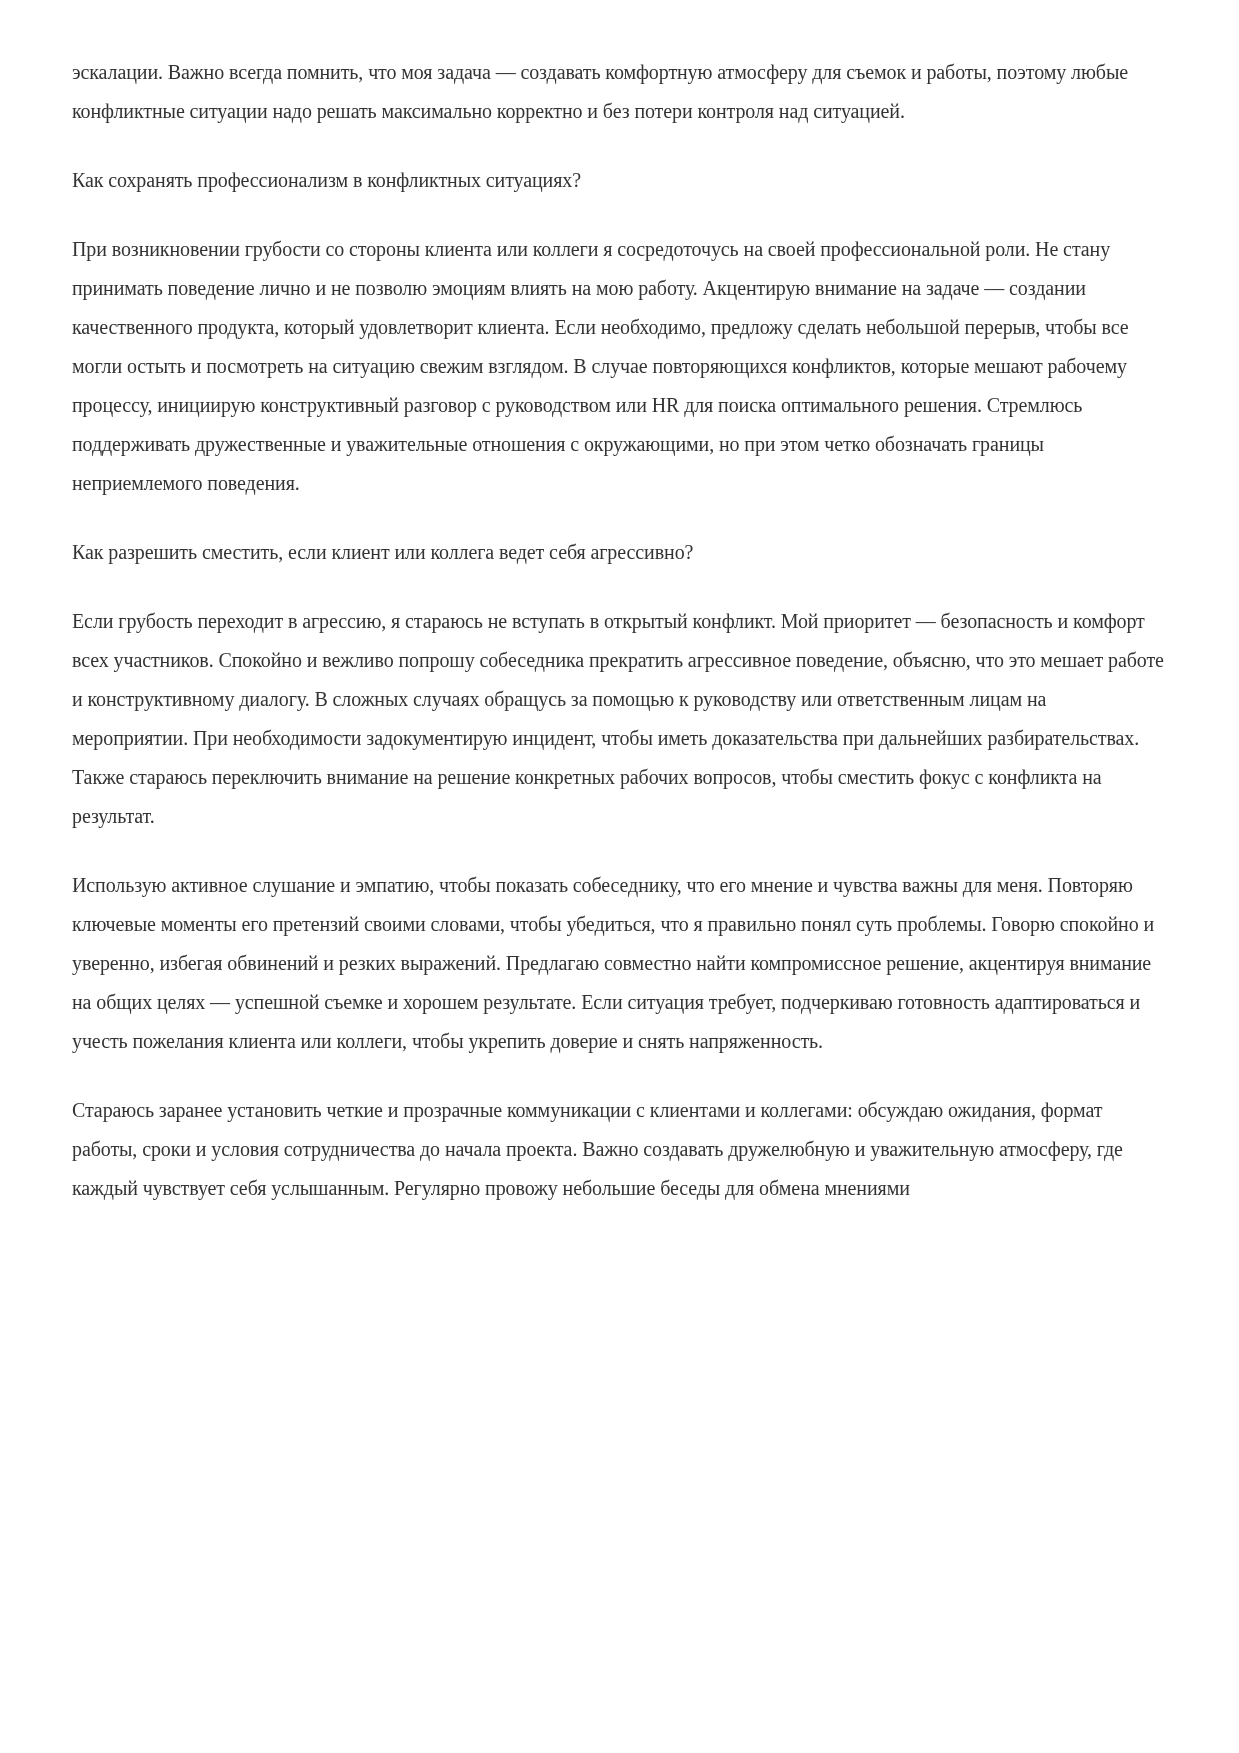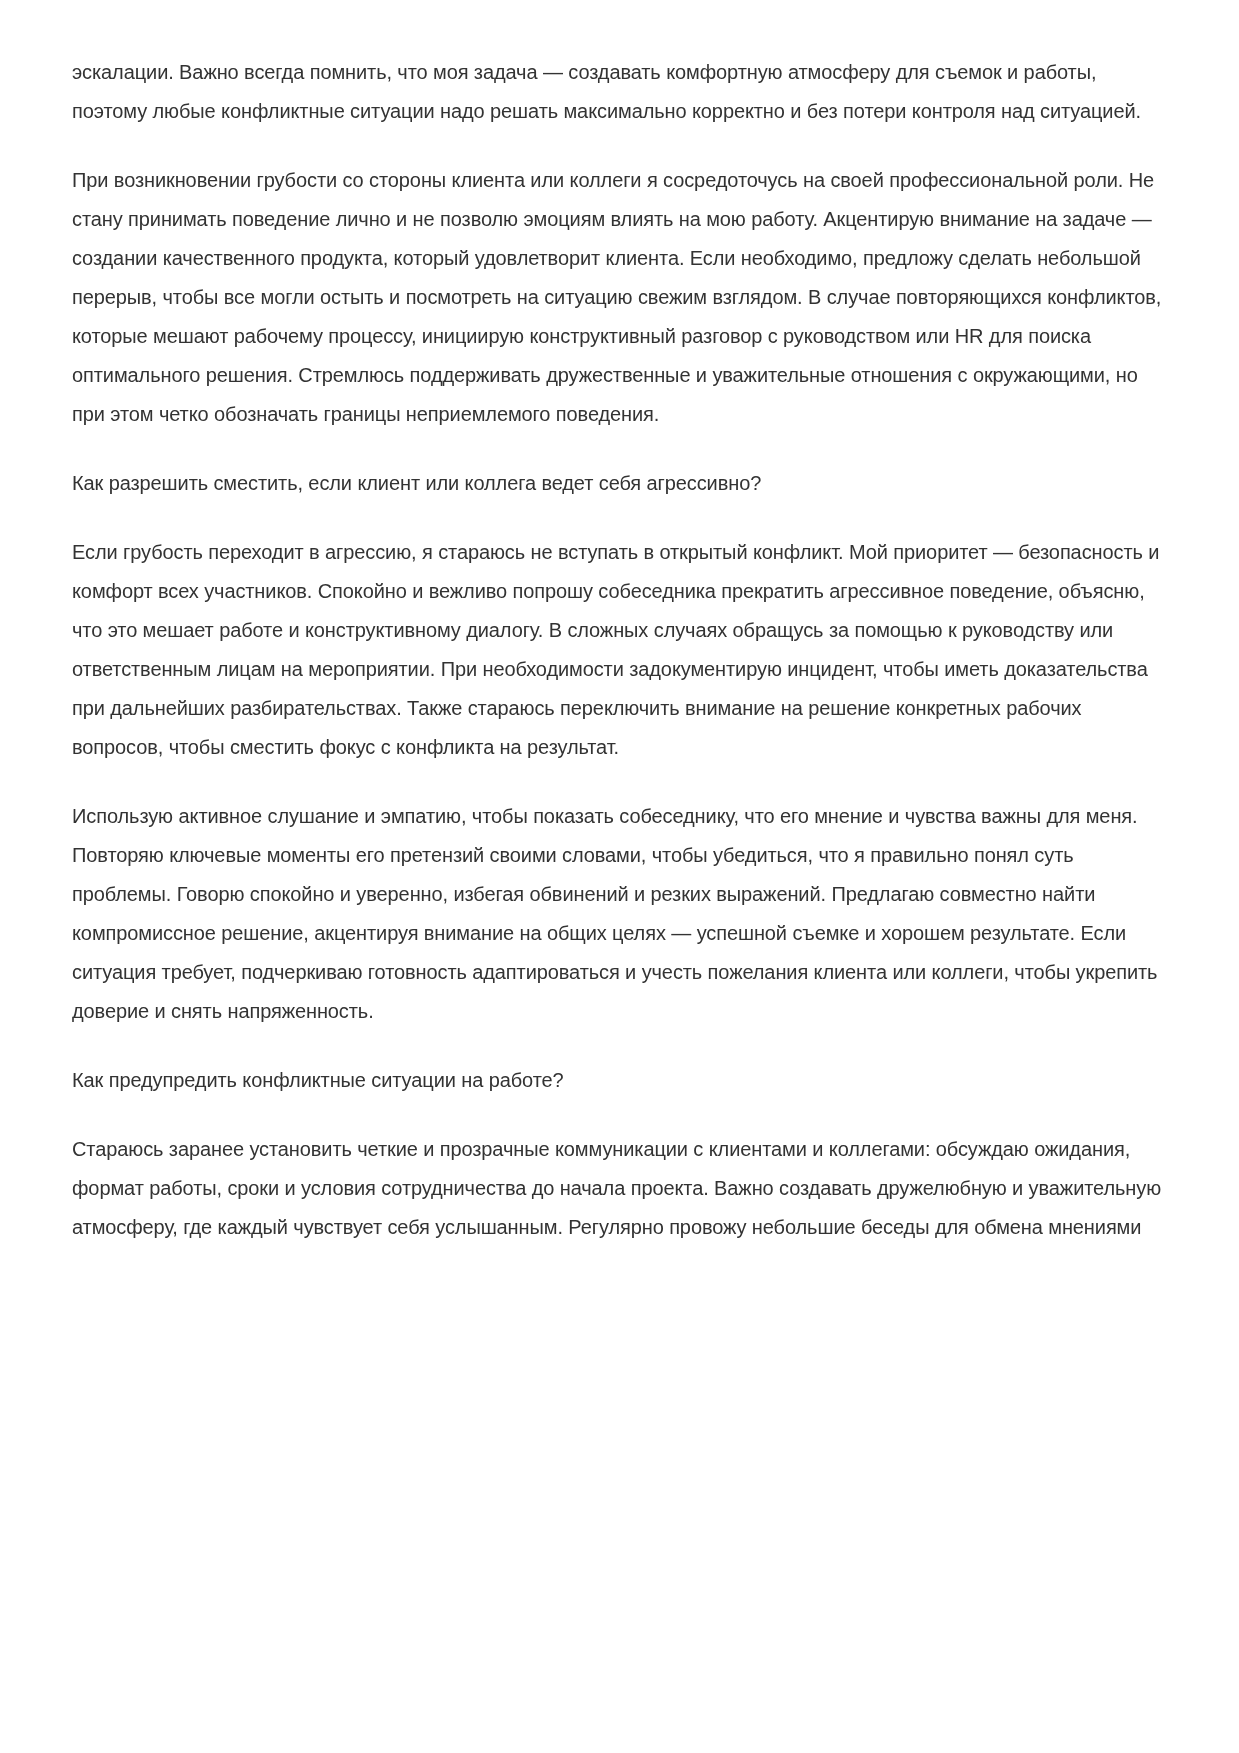--- a/index.html
+++ b/index.html
@@ -9,46 +9,46 @@
   }
   body {
     width: 1239px;
     height: 1753px;
     overflow: hidden;
   }
   .article {
     box-sizing: border-box;
     width: 1239px;
     padding: 53px 72px 0 72px;
-    font-family: Liberation Sans, sans-serif;
+    font-family: Liberation Serif, serif;
     font-size: 20px;
     line-height: 39px;
     color: #333333;
     letter-spacing: -0.1px;
   }
   .article p {
     margin: 0 0 30px 0;
   }
   .article p.question {
     
     margin: 0 0 30px 0;
   }
 </style>
 </head>
 <body>
 
 <div class="article">
   <p>эскалации. Важно всегда помнить, что моя задача — создавать комфортную атмосферу для съемок и работы, поэтому любые конфликтные ситуации надо решать максимально корректно и без потери контроля над ситуацией.</p>
 
+  <p class="question">Как сохранять профессионализм в конфликтных ситуациях?</p>
 
   <p>При возникновении грубости со стороны клиента или коллеги я сосредоточусь на своей профессиональной роли. Не стану принимать поведение лично и не позволю эмоциям влиять на мою работу. Акцентирую внимание на задаче — создании качественного продукта, который удовлетворит клиента. Если необходимо, предложу сделать небольшой перерыв, чтобы все могли остыть и посмотреть на ситуацию свежим взглядом. В случае повторяющихся конфликтов, которые мешают рабочему процессу, инициирую конструктивный разговор с руководством или HR для поиска оптимального решения. Стремлюсь поддерживать дружественные и уважительные отношения с окружающими, но при этом четко обозначать границы неприемлемого поведения.</p>
 
   <p class="question">Как разрешить сместить, если клиент или коллега ведет себя агрессивно?</p>
 
   <p>Если грубость переходит в агрессию, я стараюсь не вступать в открытый конфликт. Мой приоритет — безопасность и комфорт всех участников. Спокойно и вежливо попрошу собеседника прекратить агрессивное поведение, объясню, что это мешает работе и конструктивному диалогу. В сложных случаях обращусь за помощью к руководству или ответственным лицам на мероприятии. При необходимости задокументирую инцидент, чтобы иметь доказательства при дальнейших разбирательствах. Также стараюсь переключить внимание на решение конкретных рабочих вопросов, чтобы сместить фокус с конфликта на результат.</p>
 
 
   <p>Использую активное слушание и эмпатию, чтобы показать собеседнику, что его мнение и чувства важны для меня. Повторяю ключевые моменты его претензий своими словами, чтобы убедиться, что я правильно понял суть проблемы. Говорю спокойно и уверенно, избегая обвинений и резких выражений. Предлагаю совместно найти компромиссное решение, акцентируя внимание на общих целях — успешной съемке и хорошем результате. Если ситуация требует, подчеркиваю готовность адаптироваться и учесть пожелания клиента или коллеги, чтобы укрепить доверие и снять напряженность.</p>
 
-  <p class="question">Как предупредить конфликтные ситуации на работе?</p>
 
   <p>Стараюсь заранее установить четкие и прозрачные коммуникации с клиентами и коллегами: обсуждаю ожидания, формат работы, сроки и условия сотрудничества до начала проекта. Важно создавать дружелюбную и уважительную атмосферу, где каждый чувствует себя услышанным. Регулярно провожу небольшие беседы для обмена мнениями</p>
 </div>
 
 </body></html>

